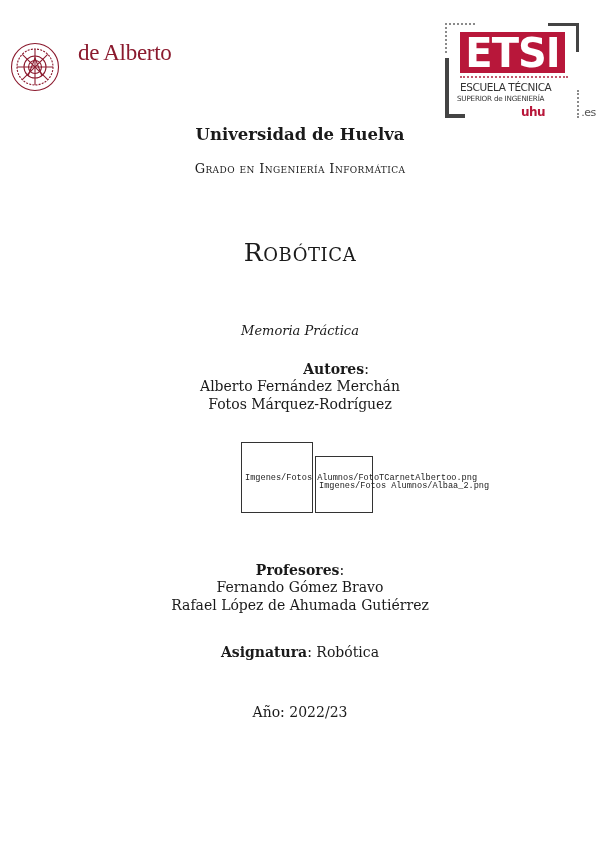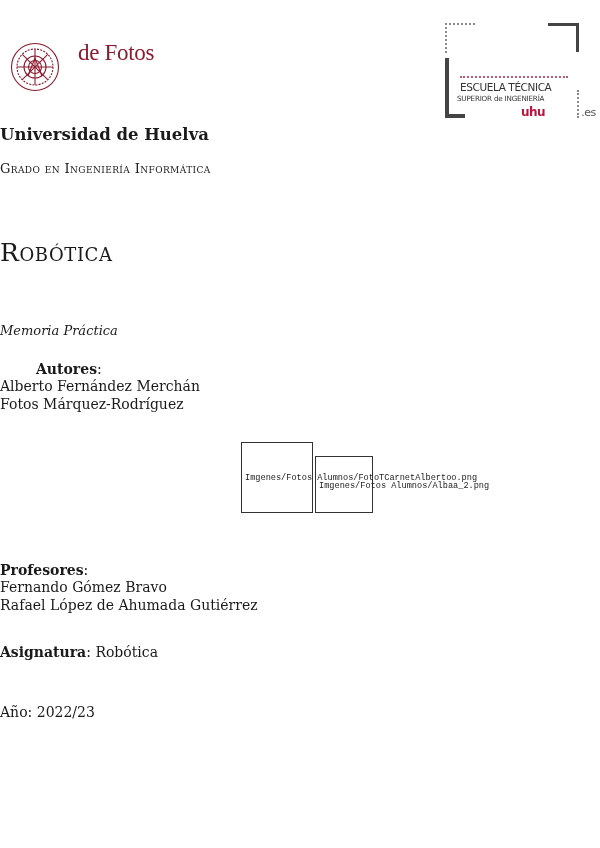--- a/index.html
+++ b/index.html
@@ -1,19 +1,19 @@
 <!DOCTYPE html>
 <html><head>
 <meta charset="utf-8">
 <style>
   html, body { margin: 0; padding: 0; background: #ffffff; }
   body { width: 600px; height: 848px; position: relative; overflow: hidden;
          font-family: "DejaVu Serif", "Liberation Serif", serif; color: #1a1a1a; }
   .abs { position: absolute; }
-  .center { position: absolute; left: 0; width: 600px; white-space: nowrap; }
+  .center { position: absolute; left: 0; width: 600px; text-align: center; white-space: nowrap; }
 
   
   .uhu-seal { left: 10px; top: 42px; width: 50px; height: 50px; }
   .uhu-word { left: 68px; top: 40px; color: #8b1a2e; font-family: "Liberation Serif", serif;
               font-size: 23px; line-height: 25px; letter-spacing: -0.3px; }
   .uhu-word .l2 { padding-left: 10px; }
 
   
   .etsi { left: 443px; top: 20px; width: 140px; height: 100px; }
   .etsi-dots-top { left: 2px; top: 3px; width: 30px; height: 0; border-top: 2px dotted #8a8a8a; }
@@ -71,28 +71,29 @@
     <circle cx="25" cy="25" r="11"></circle>
     <circle cx="25" cy="25" r="6.5"></circle>
     <line x1="25" y1="7" x2="25" y2="43"></line>
     <line x1="7" y1="25" x2="43" y2="25"></line>
     <line x1="12.3" y1="12.3" x2="37.7" y2="37.7"></line>
     <line x1="37.7" y1="12.3" x2="12.3" y2="37.7"></line>
     <path d="M18 34 L25 16 L32 34"></path>
   </g>
 </svg>
 <div class="abs uhu-word">
-  <div class="l2">de Fotos</div>
+  <div class="l2">de Alberto</div>
 </div>
 
 <div class="abs etsi">
   <div class="abs etsi-dots-top"></div>
   <div class="abs etsi-dots-left"></div>
   <div class="abs etsi-corner-tr"></div>
   <div class="abs etsi-corner-bl"></div>
+  <div class="abs etsi-red">ETSI</div>
   <div class="abs etsi-redline"></div>
   <div class="abs etsi-t1">ESCUELA TÉCNICA</div>
   <div class="abs etsi-t2">SUPERIOR de INGENIERÍA</div>
   <div class="abs etsi-uhu"><span>uhu</span><span class="es">.es</span></div>
   <div class="abs etsi-dots-right"></div>
 </div>
 
 <div class="center univ">Universidad de Huelva</div>
 <div class="center grado">Grado en Ingeniería Informática</div>
 <div class="center title">Robótica</div>

